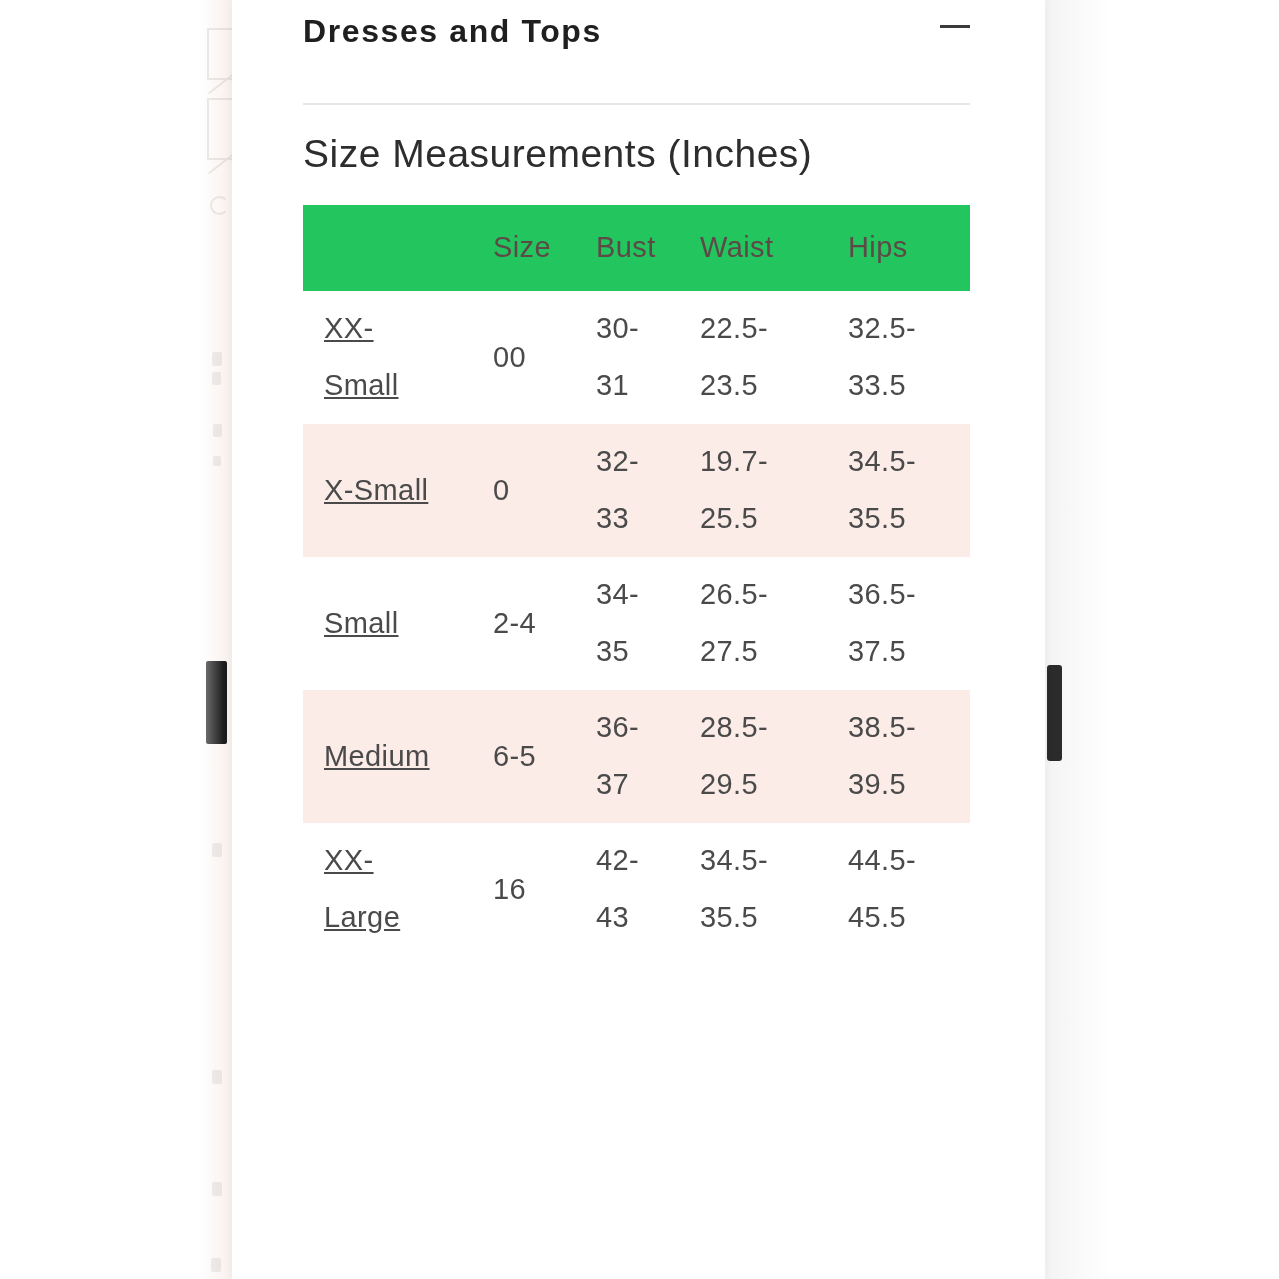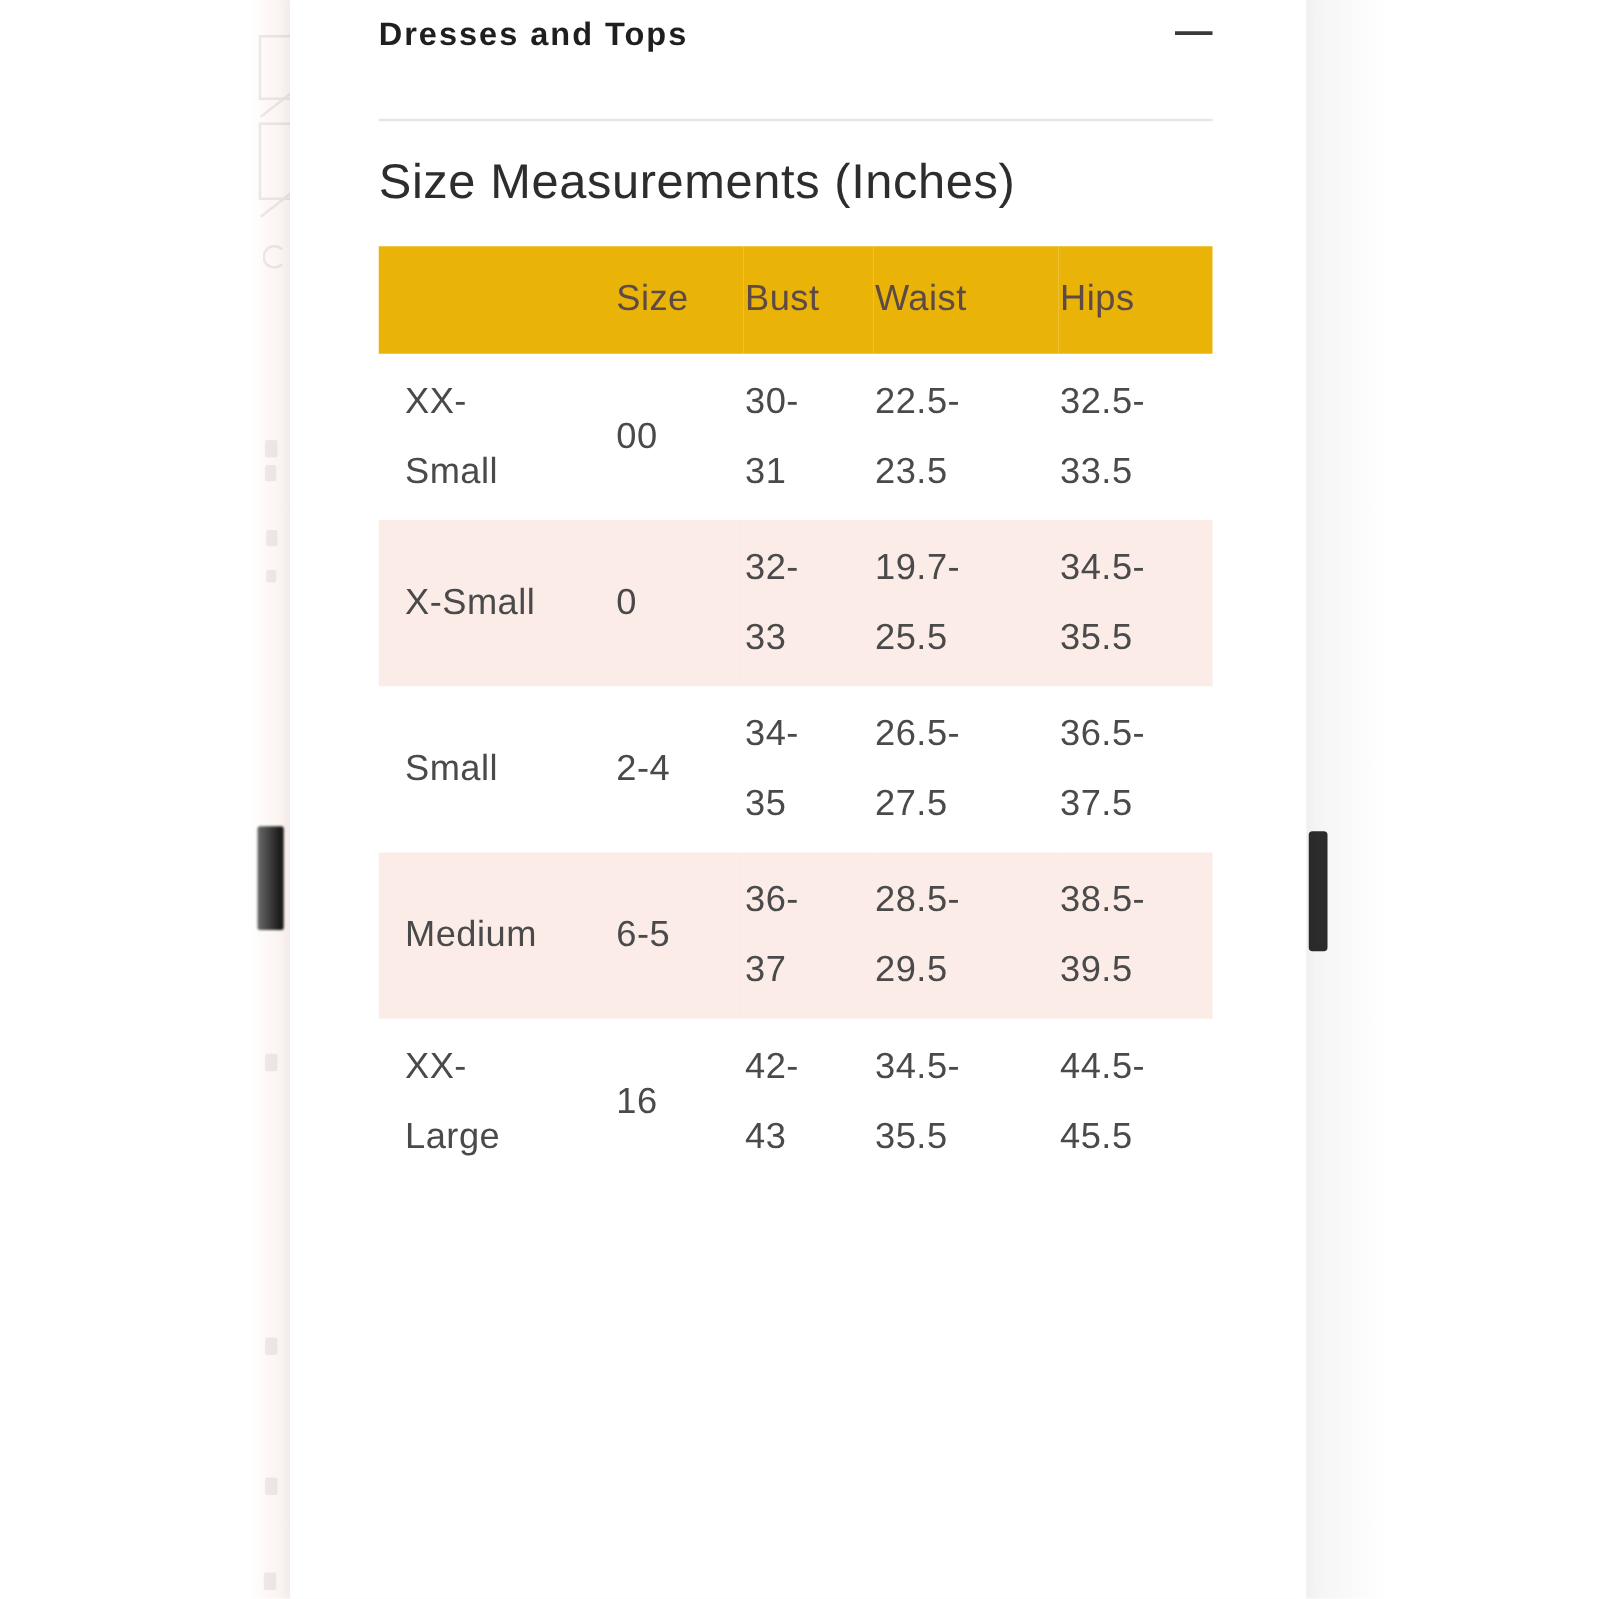--- a/index.html
+++ b/index.html
@@ -43,21 +43,21 @@
     background:#ffffff;z-index:3;
     box-shadow:0 0 10px rgba(60,50,48,.05);
   }
   .content{padding:0 40px 0 71px;width:667px;}
 
   .section-header{
     display:flex;justify-content:space-between;align-items:flex-start;
     padding-top:11px;
   }
   .section-title{
-    font-size:26px;font-weight:bold;color:#1f1f1f;letter-spacing:1.6px;
+    font-size:32px;font-weight:bold;color:#1f1f1f;letter-spacing:1.6px;
     line-height:1.3;
   }
   .collapse-btn{
     border:none;background:transparent;padding:10px 0;cursor:pointer;
     margin-top:4px;
   }
   .minus-glyph{display:block;width:30px;height:3px;background:#3a3a3a;}
 
   .divider{height:2px;background:#e7e6e6;margin-top:50px;}
 
@@ -71,32 +71,32 @@
     margin-top:27px;border-collapse:collapse;table-layout:fixed;
     width:667px;
   }
   .size-table col.c1{width:189px;}
   .size-table col.c2{width:103px;}
   .size-table col.c3{width:104px;}
   .size-table col.c4{width:148px;}
   .size-table col.c5{width:123px;}
 
   .size-table th{
-    background:#eab308;color:#5d4a47;font-weight:400;font-size:29px;
+    background:#22c55e;color:#5d4a47;font-weight:400;font-size:29px;
     text-align:left;height:84px;vertical-align:middle;letter-spacing:.4px;
   }
   .size-table td{
     font-size:29px;color:#4a4a4a;text-align:left;vertical-align:middle;
     line-height:1.95;padding-top:9px;padding-bottom:9px;letter-spacing:.4px;
     overflow-wrap:break-word;
   }
   .size-table tbody tr{height:133px;}
   .size-table tbody tr:nth-child(even){background:#fbece8;}
 
-  .size-table th.h-name, .size-table td.c-name{padding-left:21px;padding-right:58px;}
+  .size-table th.h-name, .size-table td.c-name{padding-left:21px;padding-right:58px;text-decoration:underline;}
   .size-table th.h-size, .size-table td.c-size{padding-right:46px;}
   .size-table th.h-bust, .size-table td.c-bust{padding-right:38px;}
   .size-table th.h-waist,.size-table td.c-waist{padding-right:64px;}
   .size-table th.h-hips, .size-table td.c-hips{padding-right:38px;}
 </style>
 </head>
 <body>
 
 <div class="left-strip">
   <div class="ghost ghost-box" style="left:7px;top:28px;width:24px;height:48px;">

